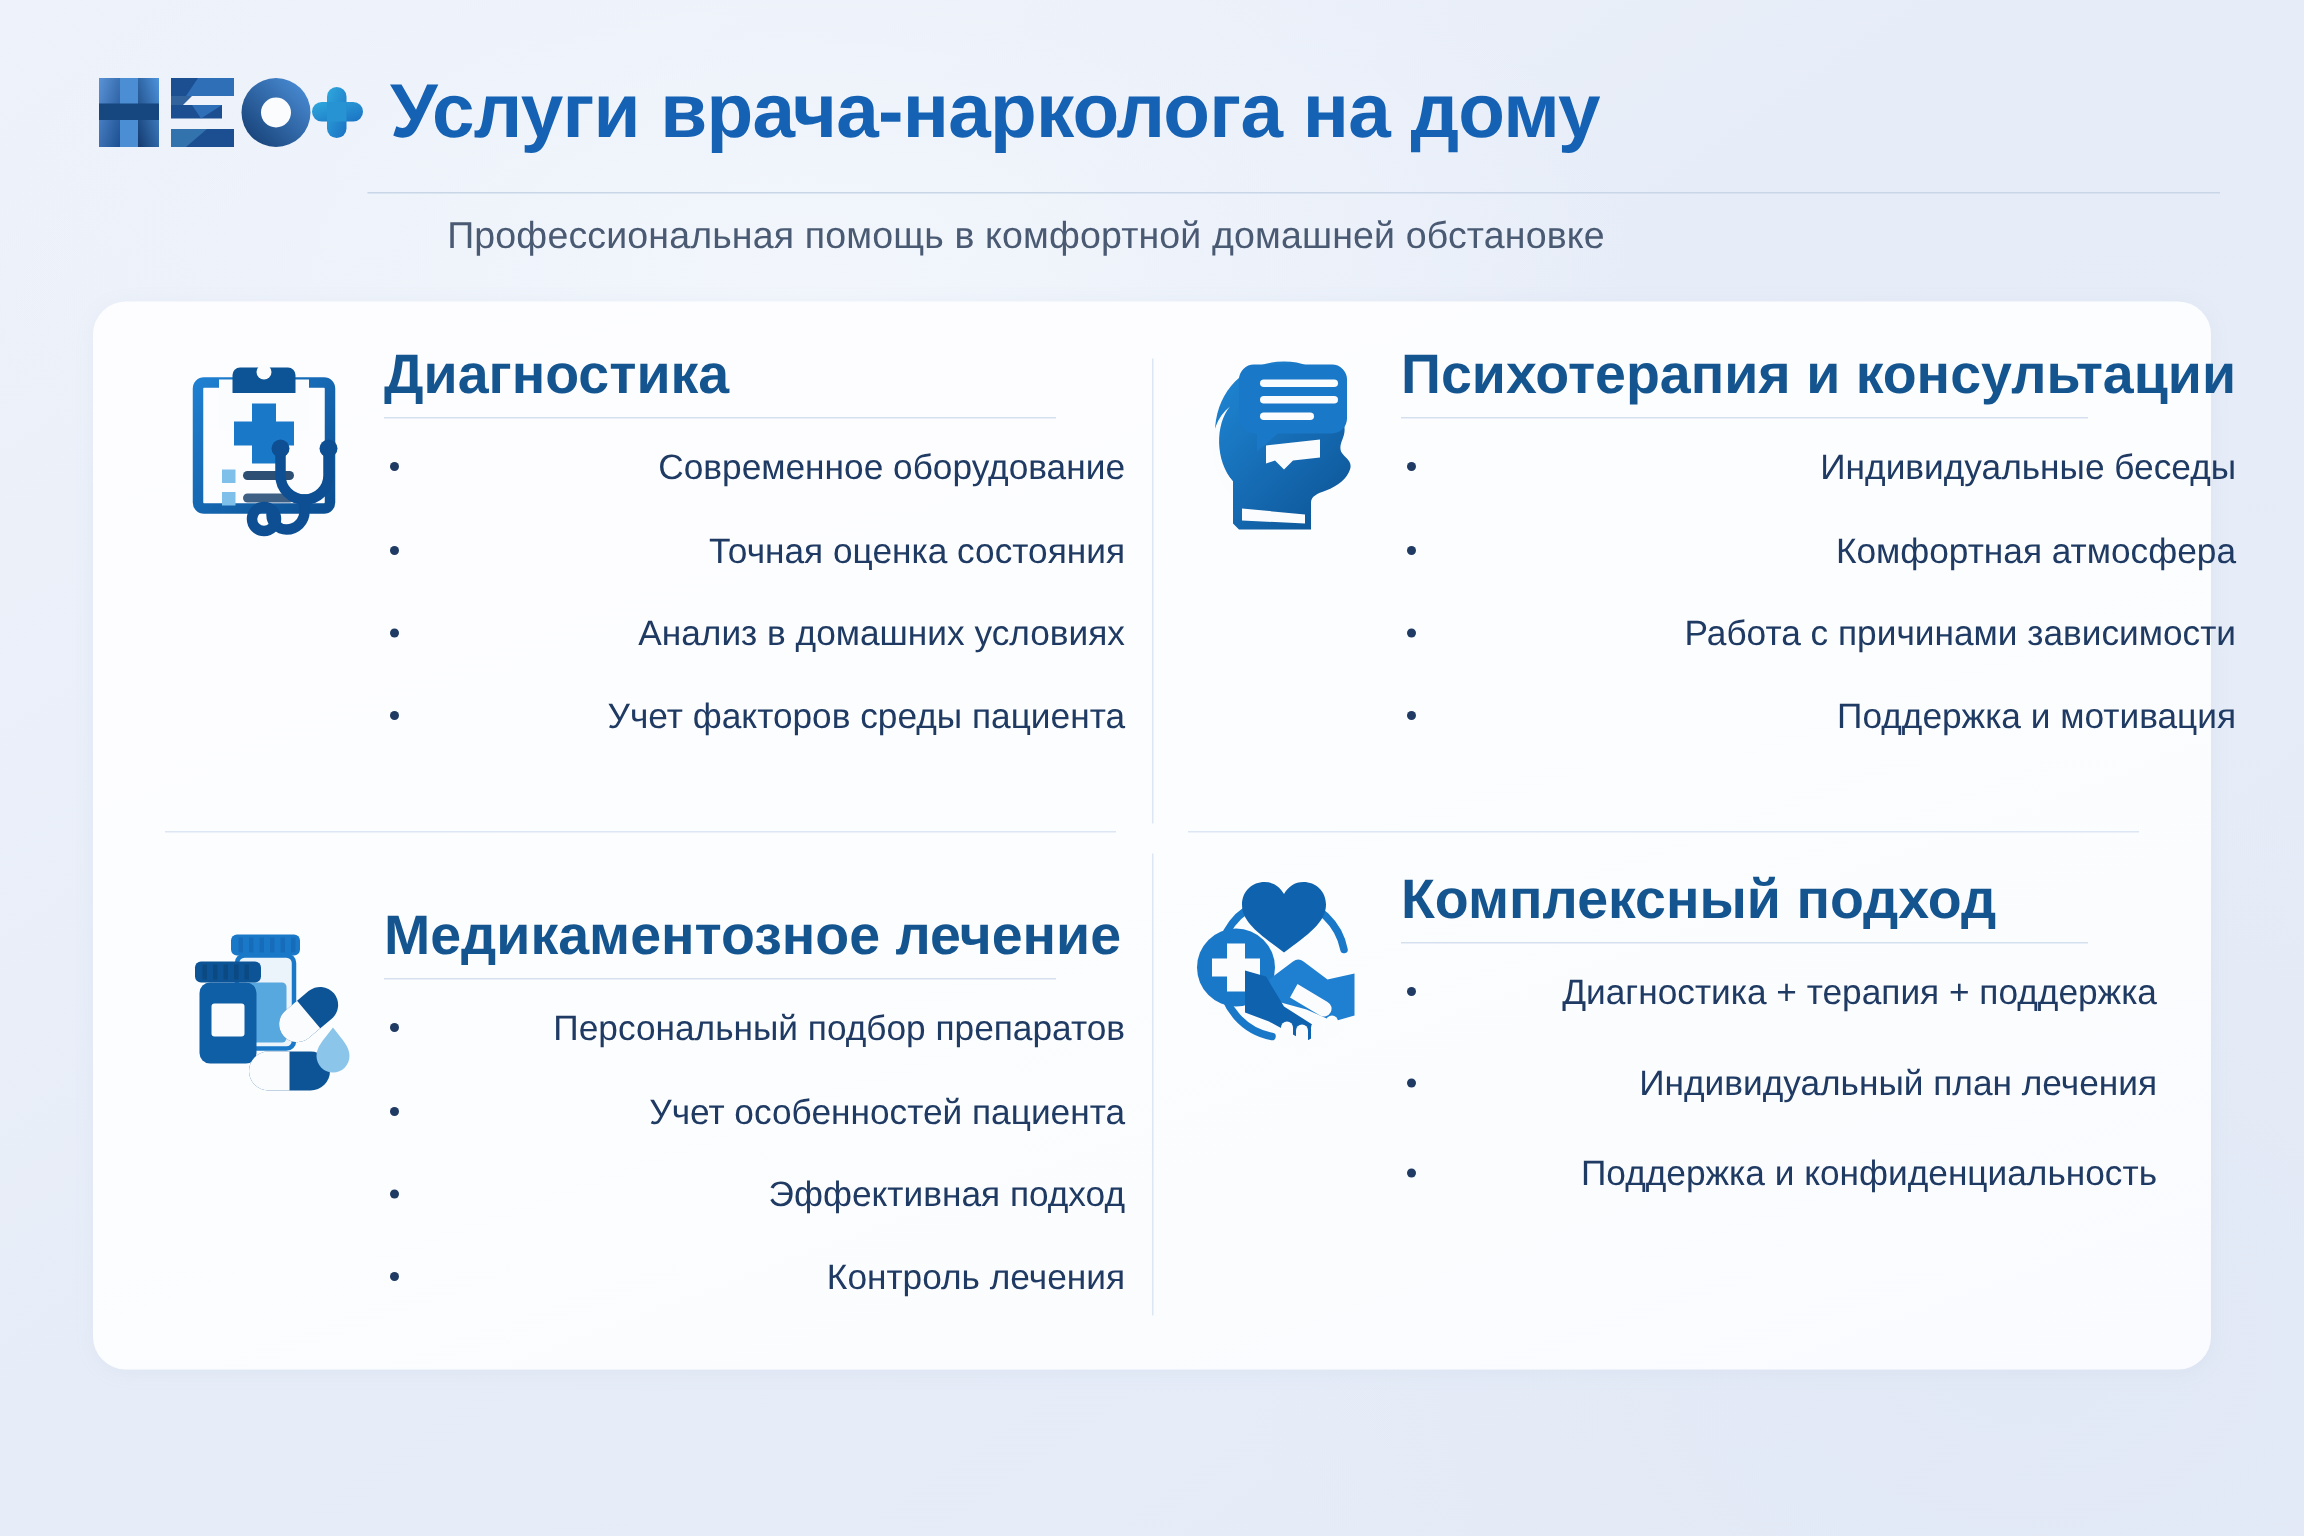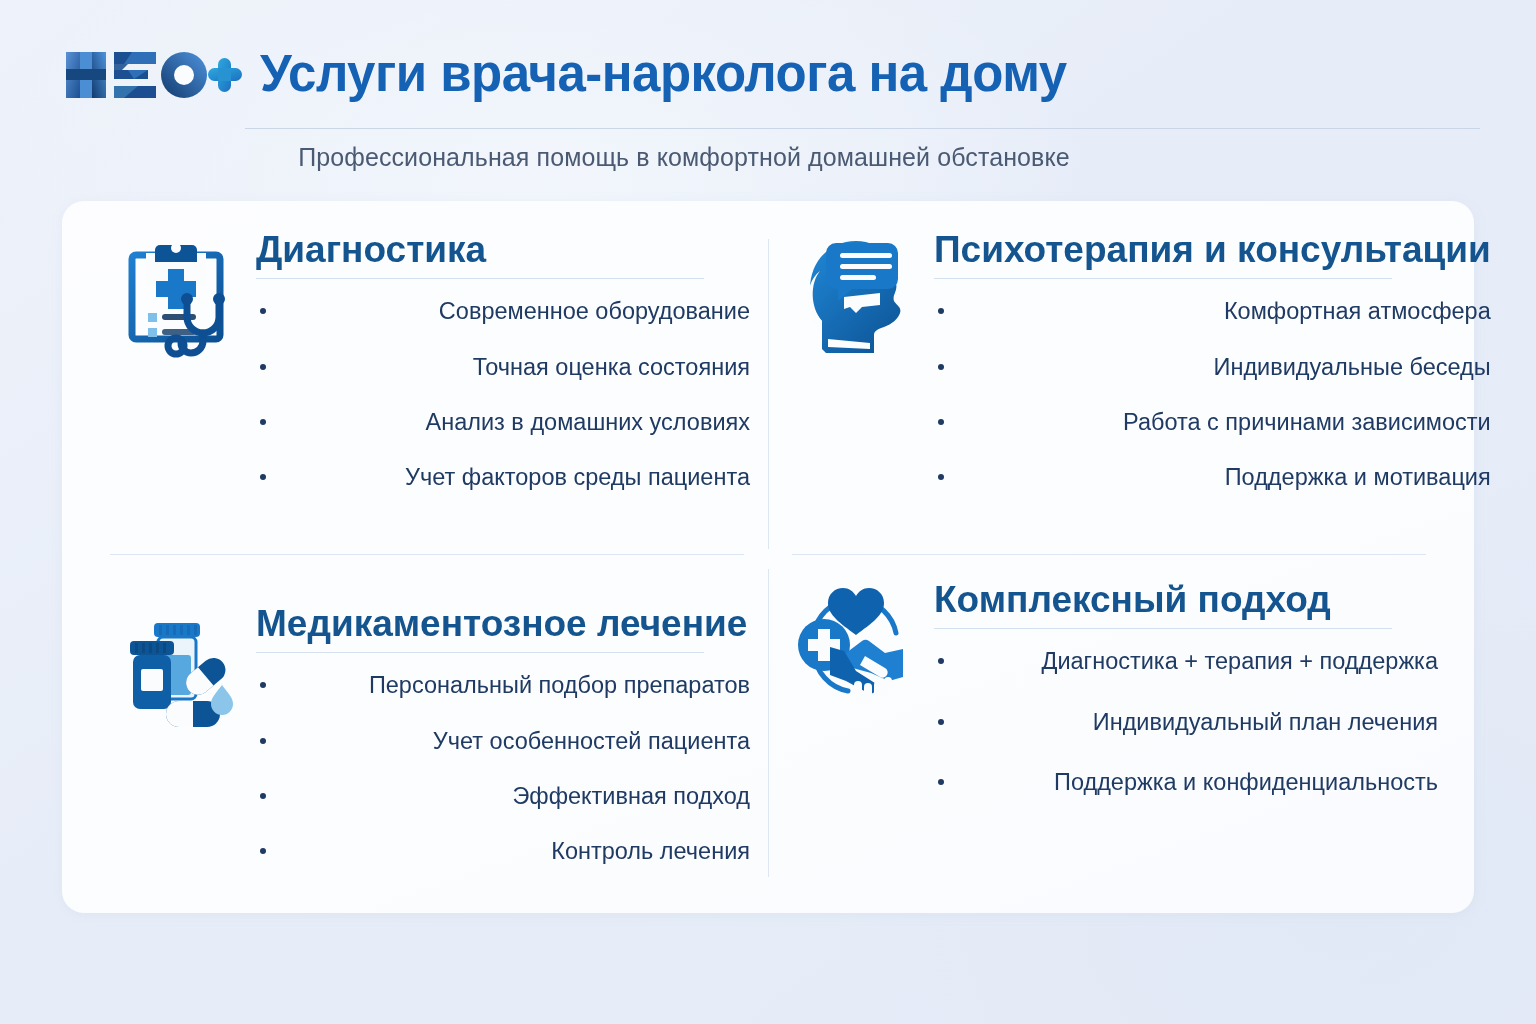--- a/index.html
+++ b/index.html
@@ -323,22 +323,22 @@
                    a10 10 0 0 1 -10 -10 v-26 a10 10 0 0 1 10 -10 z" fill="#1a78c8"></path>
           <rect x="52" y="22" width="52" height="5" rx="2.5" fill="#fbfcfe"></rect>
           <rect x="52" y="33" width="52" height="5" rx="2.5" fill="#fbfcfe"></rect>
           <rect x="52" y="44" width="36" height="5" rx="2.5" fill="#fbfcfe"></rect>
         </svg>
       </span>
       <div class="card-body">
         <h2 class="card-title">Психотерапия и консультации</h2>
         <div class="card-rule"></div>
         <ul class="bullets">
+          <li><span class="dot"></span><span>Индивидуальные беседы</span></li>
           <li><span class="dot"></span><span>Комфортная атмосфера</span></li>
-          <li><span class="dot"></span><span>Индивидуальные беседы</span></li>
           <li><span class="dot"></span><span>Работа с причинами зависимости</span></li>
           <li><span class="dot"></span><span>Поддержка и мотивация</span></li>
         </ul>
       </div>
     </div>
 
     <div class="card card-3">
       <span class="card-icon">
         <svg viewBox="0 0 132 132" xmlns="http://www.w3.org/2000/svg">
 

